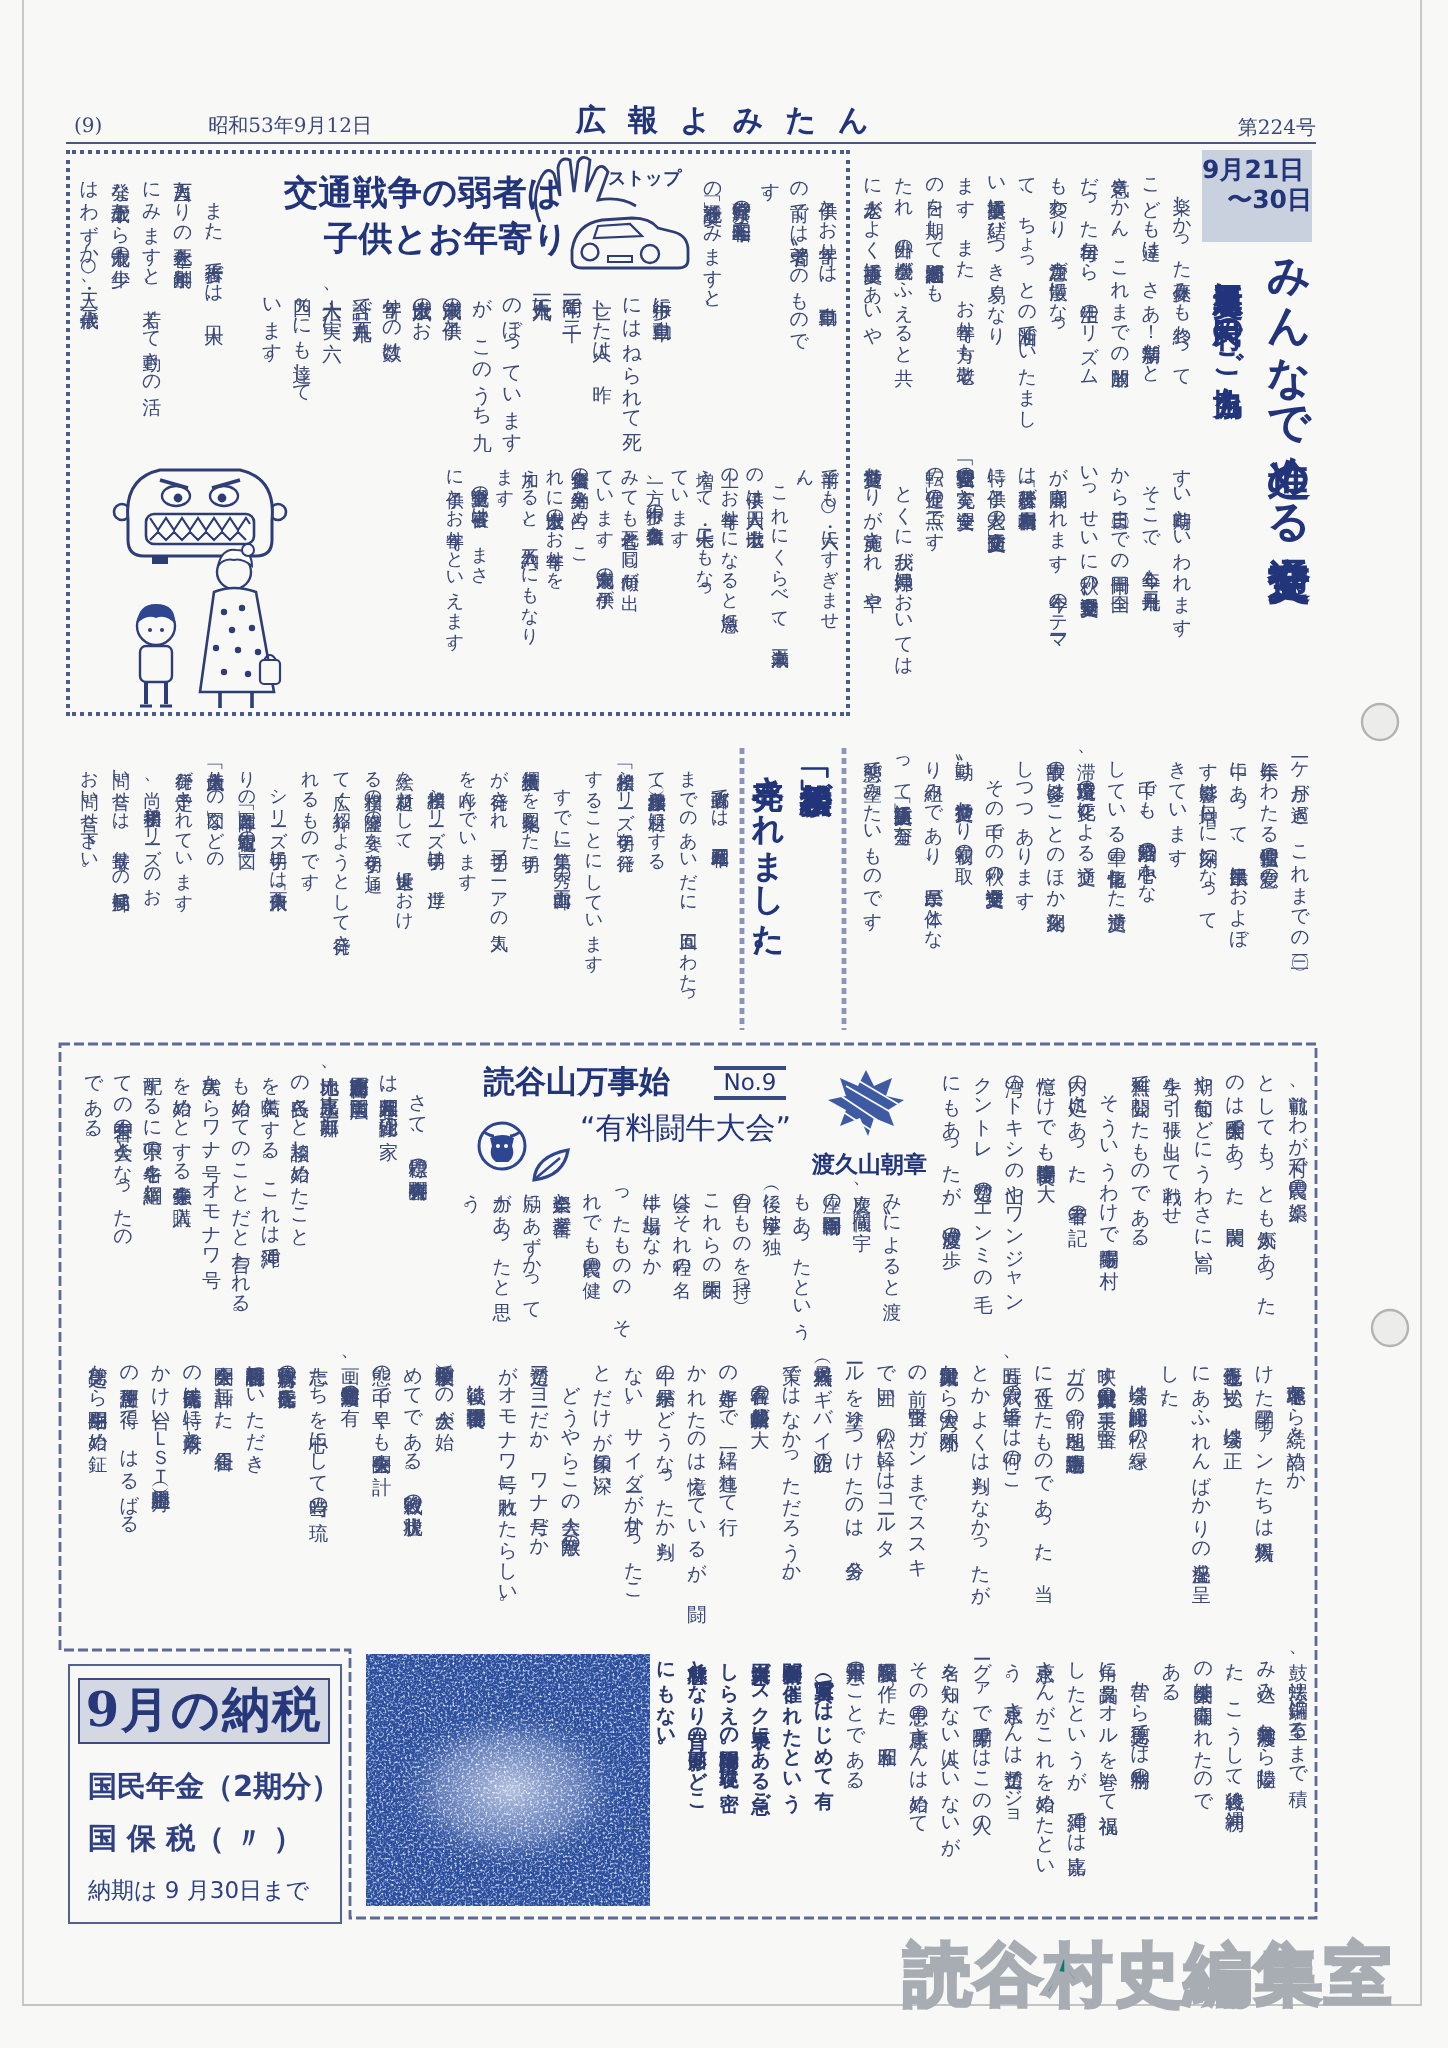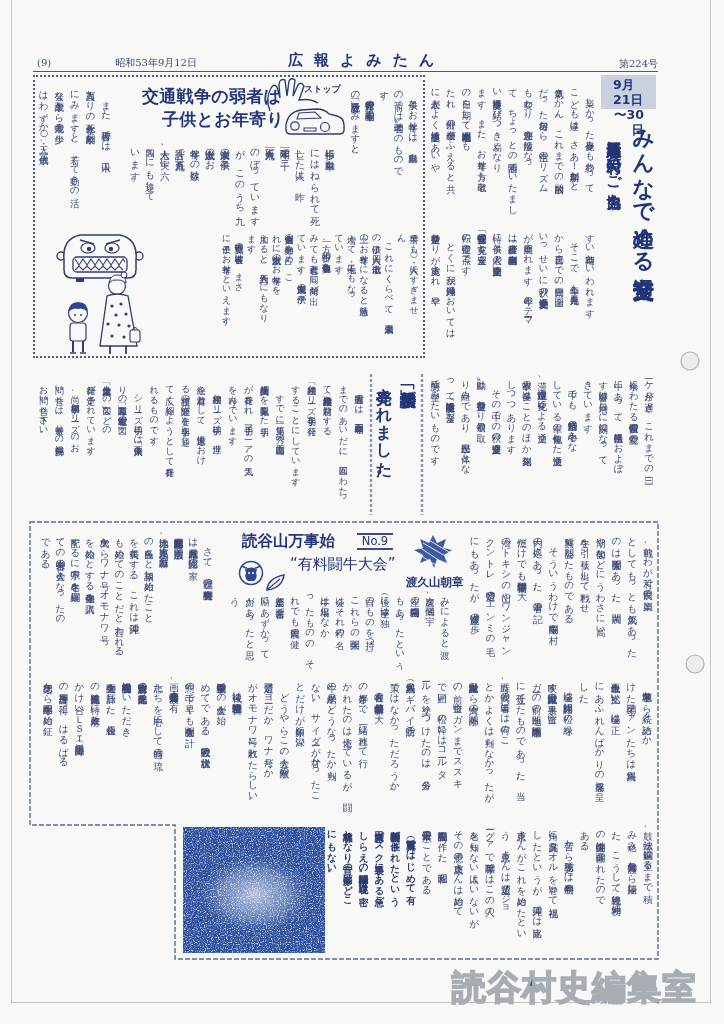--- a/index.html
+++ b/index.html
@@ -15,32 +15,32 @@
   }
   .head { color:#23357a; font-weight:bold; }
   .sans { font-family:"DejaVu Sans", "Liberation Sans", sans-serif; }
 
   
   .edge-v { position:absolute; top:0; width:0; height:1003px; border-left:1.5px solid #c9c9c9; }
   .edge-h { position:absolute; left:11px; top:1002px; width:700px; height:0; border-top:1.5px solid #c4c4c4; }
 
   
   .hdr-left { left:37px; top:56px; font-size:10px; color:#3b4977; white-space:nowrap; }
-  .hdr-left .date { margin-left:16px;padding-left:48px; }
+  .hdr-left .date { margin-left:5px;padding-left:48px; }
   .hdr-title { left:288px; top:51px; font-size:15px; font-weight:bold; letter-spacing:11px; color:#23357a; white-space:nowrap; }
   .hdr-issue { right:66px; top:57px; font-size:10px; color:#3b4977; white-space:nowrap; }
   .hdr-rule { left:33px; top:71px; width:625px; height:0; border-top:1.5px solid #4a5682; }
 
   
   .dotbox { left:33px; top:75px; width:392px; height:283px; box-sizing:border-box; border:2px dotted #4e5b8a; }
   .box-head { font-size:17px; font-weight:bold; color:#23357a; white-space:nowrap; letter-spacing:0.3px;margin-left:15px; }
 
   
-  .badge { left:601px; top:75px; width:55px; height:34px; background:#c9d0de; color:#22347a;
-           font-weight:bold; font-size:12.5px; box-sizing:border-box; padding:2px 12px; line-height:15px; }
+  .badge { left:601px; top:75px; width:55px; height:46px; background:#c9d0de; color:#22347a;
+           font-weight:bold; font-size:12.5px; box-sizing:border-box; padding:2px 0; line-height:15px; }
   .badge .l2 { display:block; text-align:right; }
 
   
   .taxbox { left:34px; top:832px; width:137px; height:130px; box-sizing:border-box;
             border:1.5px solid #55628e; background:#f8f8f6; }
   .taxtitle { position:absolute; left:4px; top:6px; width:126px; height:33px; box-sizing:border-box;
               background:#d3d8e3; border:1.5px solid #3b4b80; text-align:center;
               font-size:24px; font-weight:bold; color:#26387a; line-height:29px; letter-spacing:1px; }
   .taxitem { position:absolute; left:9px; font-size:14.5px; font-weight:bold; color:#2f4080; white-space:nowrap; }
   .taxdue { position:absolute; left:9px; top:105px; font-size:11.5px; color:#2f4080; white-space:nowrap; }
@@ -380,20 +380,26 @@
         <stop offset="0" stop-color="#c2cde6" stop-opacity="0.9"></stop>
         <stop offset="0.6" stop-color="#8fa3d0" stop-opacity="0.55"></stop>
         <stop offset="1" stop-color="#2b4f9e" stop-opacity="0"></stop>
       </radialGradient>
     </defs>
     <rect width="142" height="126" fill="#2b4f9e"></rect>
     <ellipse cx="72" cy="66" rx="60" ry="42" fill="url(#glow)"></ellipse>
     <rect width="142" height="126" fill="#fff" filter="url(#speck)"></rect>
   </svg>
 
+  <div class="abs taxbox">
+    <div class="taxtitle">9月の納税</div>
+    <div class="taxitem sans" style="top:51px;">国民年金（2期分）</div>
+    <div class="taxitem sans" style="top:77px;">国 保 税（ 〃 ）</div>
+    <div class="taxdue sans">納期は 9 月30日まで</div>
+  </div>
 
   <svg class="abs" style="left:676px; top:347px;" width="28" height="28" viewBox="0 0 28 28">
     <circle cx="14" cy="14" r="9" fill="#ececeb" stroke="#b3b3b3" stroke-width="1.2"></circle>
   </svg>
   <svg class="abs" style="left:681px; top:650px;" width="28" height="28" viewBox="0 0 28 28">
     <circle cx="14" cy="14" r="9" fill="#ececeb" stroke="#b3b3b3" stroke-width="1.2"></circle>
   </svg>
 
   <div class="abs watermark sans">読谷村史編集室</div>
 </div>

